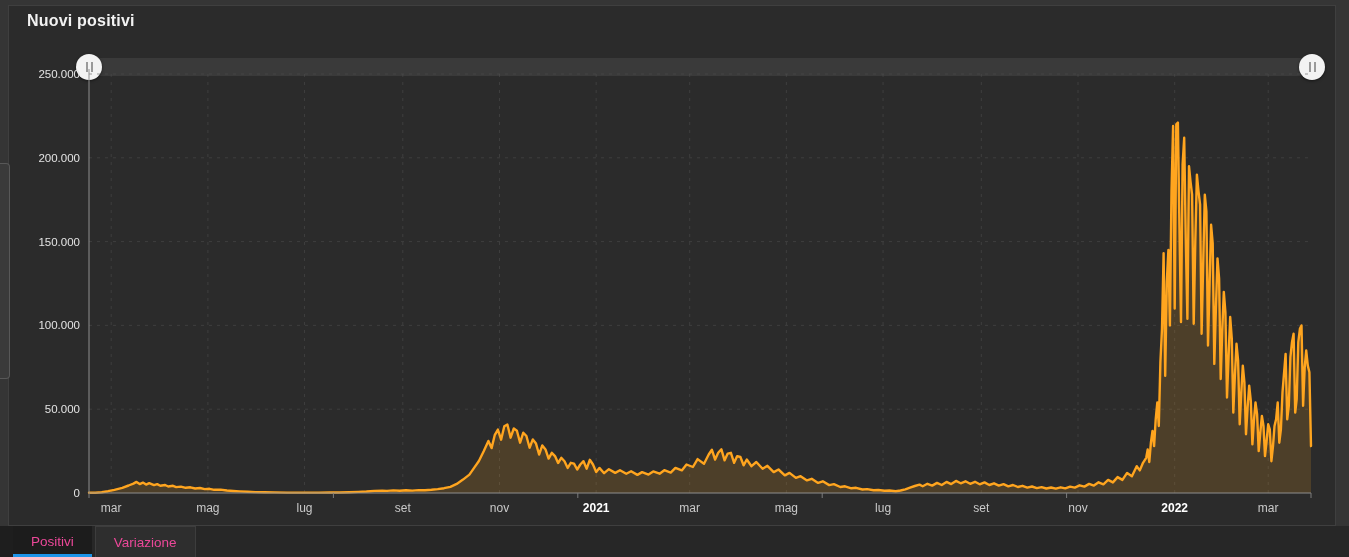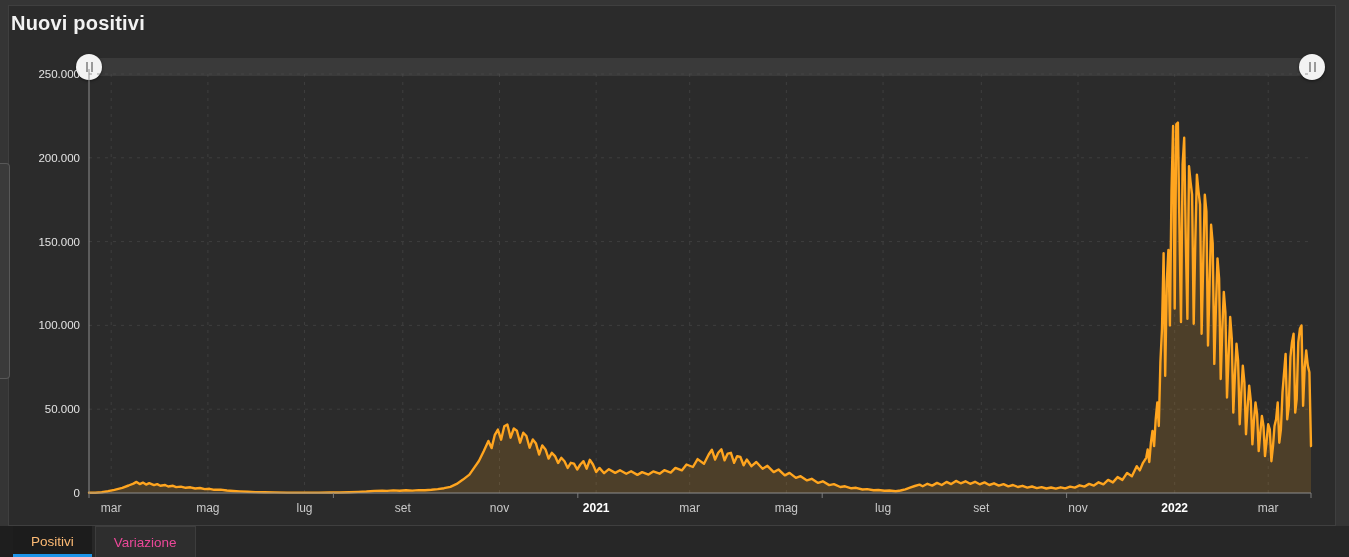--- a/index.html
+++ b/index.html
@@ -1,37 +1,37 @@
 <!DOCTYPE html>
 <html><head>
 <meta charset="utf-8">
 <style>
   html,body{margin:0;padding:0;background:#353535;width:1349px;height:557px;overflow:hidden;
     font-family:"Liberation Sans",sans-serif;-webkit-font-smoothing:antialiased;}
   .page{position:relative;width:1349px;height:557px;background:#353535;}
   .chart-panel{position:absolute;left:8px;top:5px;width:1328px;height:521px;background:#2b2b2b;
     border:1px solid #3f3f3f;box-sizing:border-box;}
-  .panel-title{position:absolute;left:2px;top:6px;font-size:20px;font-weight:bold;color:#f2f2f2;letter-spacing:.2px;}
+  .panel-title{position:absolute;left:18px;top:6px;font-size:16px;font-weight:bold;color:#f2f2f2;letter-spacing:.2px;}
   .slider-track{position:absolute;left:80px;top:52px;width:1223px;height:18px;background:#3a3a3a;border-radius:2px;}
   .slider-handle{position:absolute;top:-4px;width:26px;height:26px;border-radius:50%;background:#f3f3f3;
     box-shadow:0 1px 3px rgba(0,0,0,.5);display:flex;align-items:center;justify-content:center;cursor:ew-resize;}
   .slider-handle.left{left:-13px;}
   .slider-handle.right{right:-13px;}
   .handle-grip{width:7px;height:10px;border-left:2px solid #9a9a9a;border-right:2px solid #9a9a9a;box-sizing:border-box;}
   .chart-svg{position:absolute;left:0;top:0;}
   .ylab{font-size:11.5px;fill:#e3e3e3;}
   .xlab{font-size:12px;fill:#c9c9c9;}
   .xlab.year{font-weight:bold;fill:#ffffff;}
   .panel-edge-handle{position:absolute;left:0;top:163px;width:9px;height:214px;background:#3a3a3a;
     border:1px solid #585858;border-left:none;border-radius:0 4px 4px 0;cursor:pointer;}
   .tab-bar{position:absolute;left:0;top:526px;width:1349px;height:31px;background:#272727;display:flex;align-items:stretch;}
   .tab-spacer{width:13px;background:#1e1e1e;}
   .tab{display:flex;align-items:center;padding:0 18px;font-size:13.5px;cursor:pointer;position:relative;
     box-sizing:border-box;}
-  .tab.active{background:#1c1c1c;color:#fdba74;}
+  .tab.active{background:#1c1c1c;color:#ec4899;}
   .tab.active .underline{position:absolute;left:0;right:0;bottom:0;height:3px;}
   .tab.inactive{background:#2e2e2e;color:#ec4899;border:1px solid #3d3d3d;border-bottom:none;margin-left:3px;}
 </style>
 </head>
 <body>
 
 <div class="page">
 
   <div class="chart-panel">
     <div class="panel-title">Nuovi positivi</div>

